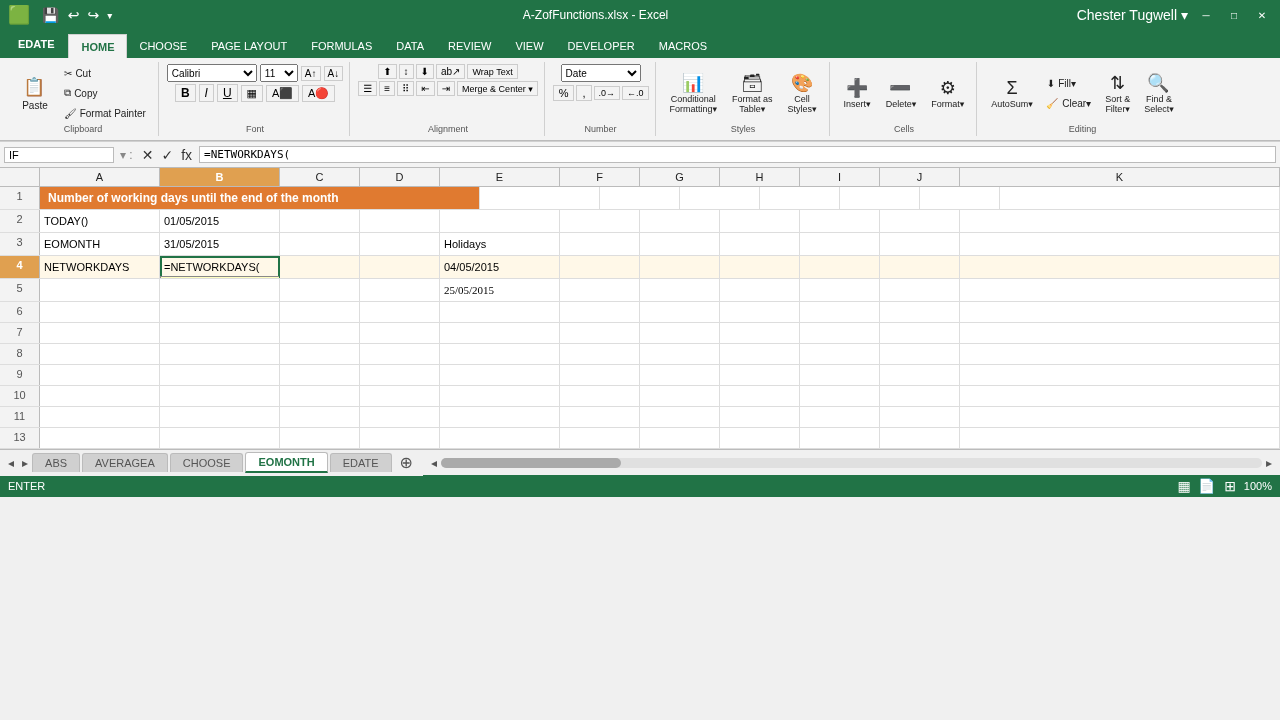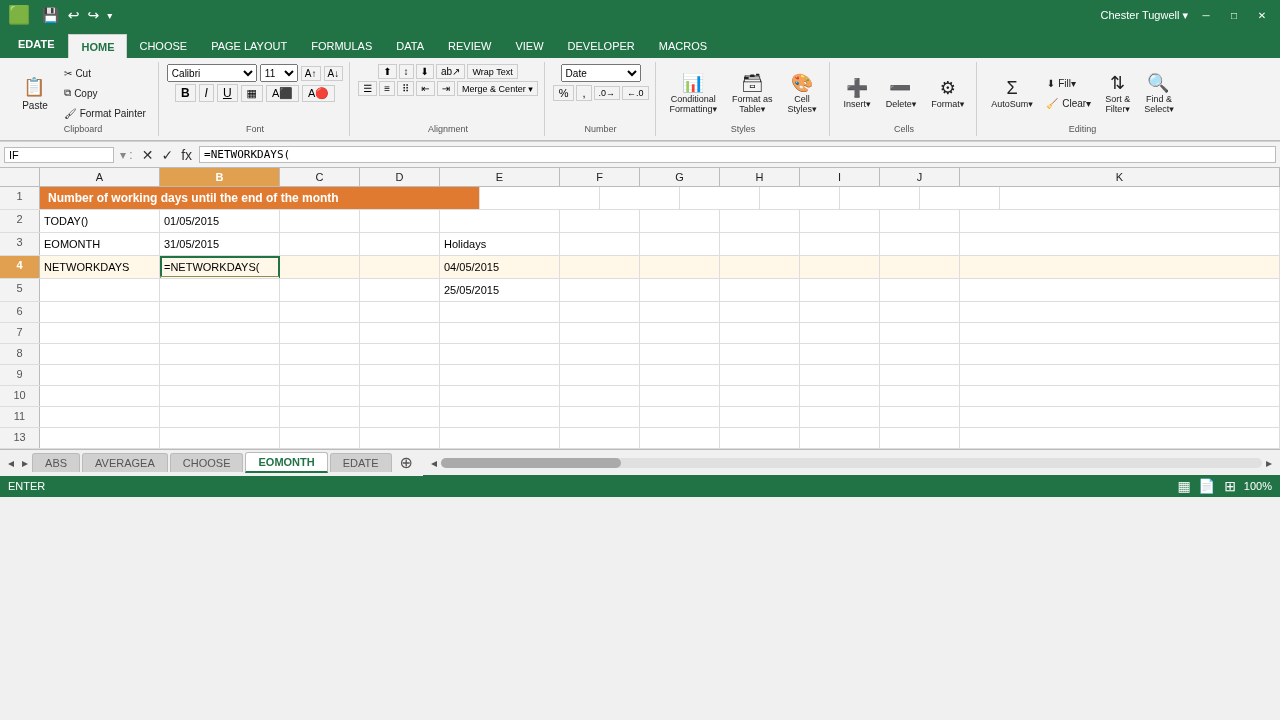--- a/index.html
+++ b/index.html
@@ -269,22 +269,23 @@
 <body>
 
 <div id="title-bar">
   <div id="qat">
     <span style="font-size:18px; margin-right:6px;">🟩</span>
     <button class="qat-btn">💾</button>
     <button class="qat-btn">↩</button>
     <button class="qat-btn">↪</button>
     <button class="qat-btn" style="font-size:10px;">▾</button>
   </div>
+  <div class="title">A-ZofFunctions.xlsx - Excel</div>
   <div style="display:flex; align-items:center; gap:8px;">
-    <span style="font-size:11px;">Chester Tugwell ▾</span>
+    <span style="font-size:14px;">Chester Tugwell ▾</span>
     <button class="win-btn">─</button>
     <button class="win-btn">□</button>
     <button class="win-btn">✕</button>
   </div>
 </div>
 
 <div id="ribbon">
 
   <div id="tabs-bar">
     <button class="file-tab">EDATE</button>
@@ -551,21 +552,21 @@
       <div class="cell" style="width:80px; min-width:80px;"></div>
       <div class="cell" style="flex:1;"></div>
     </div>
 
     <div class="spreadsheet-row">
       <div class="row-num">5</div>
       <div class="cell" style="width:120px; min-width:120px;"></div>
       <div class="cell" style="width:120px; min-width:120px;"></div>
       <div class="cell" style="width:80px; min-width:80px;"></div>
       <div class="cell" style="width:80px; min-width:80px;"></div>
-      <div class="cell" style="width:120px; min-width:120px;">25/05/2015</div>
+      <div class="cell" style="width:120px; min-width:120px;font-family:Liberation Serif, serif;">25/05/2015</div>
       <div class="cell" style="width:80px; min-width:80px;"></div>
       <div class="cell" style="width:80px; min-width:80px;"></div>
       <div class="cell" style="width:80px; min-width:80px;"></div>
       <div class="cell" style="width:80px; min-width:80px;"></div>
       <div class="cell" style="width:80px; min-width:80px;"></div>
       <div class="cell" style="flex:1;"></div>
     </div>
 
     <div class="spreadsheet-row">
         <div class="row-num">6</div>

